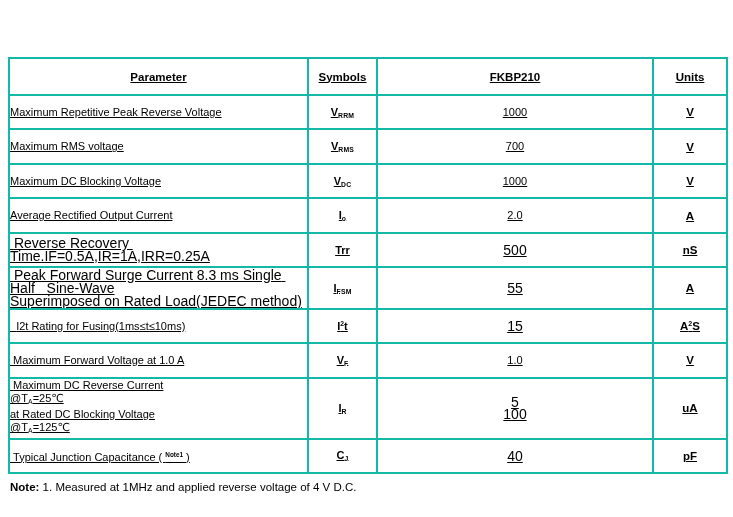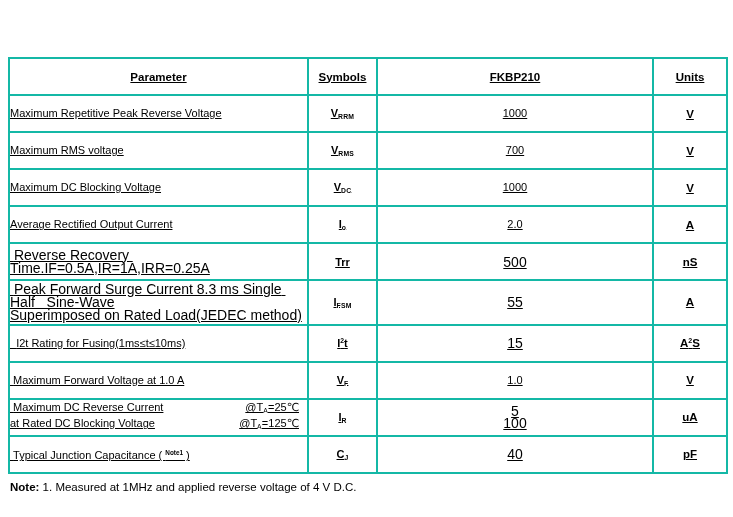--- a/index.html
+++ b/index.html
@@ -16,21 +16,21 @@
     border-collapse:collapse;table-layout:fixed;
   }
   table.ratings th, table.ratings td{
     border:2px solid #14b8a6;padding:0;vertical-align:middle;overflow:hidden;text-decoration:underline;
   }
   table.ratings thead tr{height:37px;}
   table.ratings tbody tr{height:34px;}
   th{font-size:11.5px;font-weight:bold;text-align:center;}
   td.c-param{font-size:11px;text-align:left;padding:0 4px 0 5px;margin-left:40px;}
   td.c-param .pline{white-space:pre-wrap;line-height:13px;}
-  td.c-param .pline.spread{display:flex;justify-content:space-between;padding-right:8px;}
+  td.c-param .pline.spread{display:flex;justify-content:space-between;padding-right:8px;flex-direction:column;}
   td.c-param.small-param{font-size:14px;}
   td.c-sym{font-size:11px;font-weight:bold;text-align:center;}
   td.c-sym.nobold{font-weight:normal;font-size:11.5px;}
   td.c-val{font-size:11px;text-align:center;line-height:13px;}
   td.c-val.small{font-size:14px;line-height:12px;}
   td.c-unit{font-size:11.5px;font-weight:bold;text-align:center;}
   .s-sub{font-size:0.62em;vertical-align:-2px;letter-spacing:0.2px;}
   .s-sup{font-size:0.62em;vertical-align:4px;}
   .s-supb{font-size:0.58em;vertical-align:4px;font-weight:bold;}
   .notes{position:absolute;left:10px;top:479px;font-size:11.5px;line-height:16px;}

